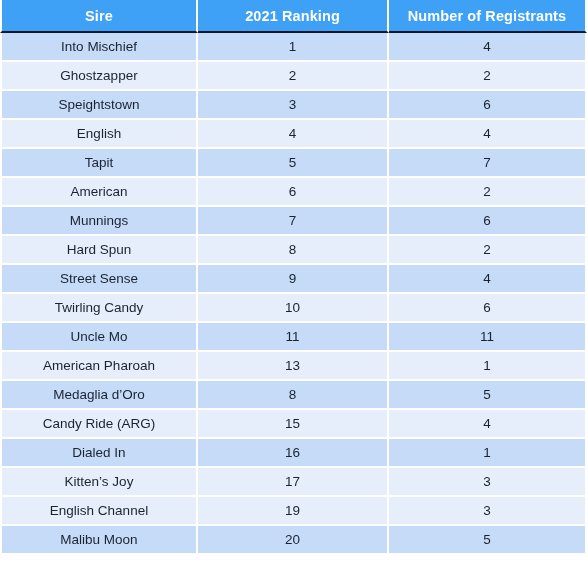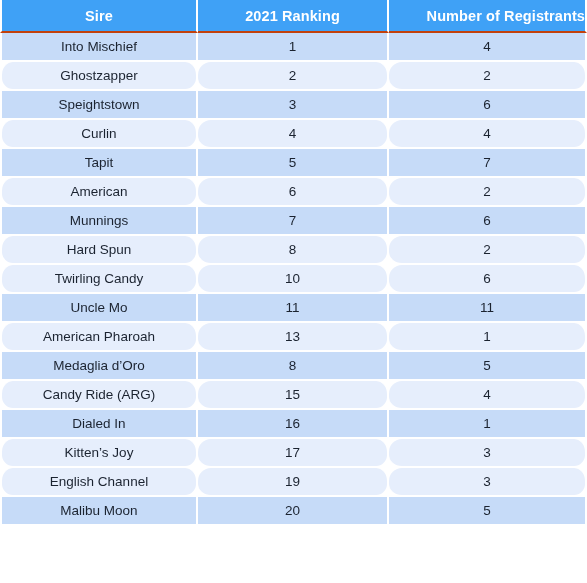--- a/index.html
+++ b/index.html
@@ -30,46 +30,46 @@
   
   thead th {
     background: #3fa1f6;
     color: #ffffff;
     font-size: 14.5px;
     font-weight: bold;
     text-align: center;
     height: 31px;
     padding: 0;
     border-right: 2px solid #ffffff;
-    border-bottom: 2px solid #c2410c;
+    border-bottom: 2px solid #0f172a;
     letter-spacing: 0.1px;
     white-space: nowrap;
     vertical-align: middle;
   }
   thead th:first-child { border-left: 2px solid #ffffff; }
-  thead th:last-child  { border-right: 2px solid #ffffff; text-align: right; }
+  thead th:last-child  { border-right: 2px solid #ffffff; }
 
   
   tbody td {
     height: 27px;
     padding: 0;
     text-align: center;
     vertical-align: middle;
     font-size: 13.5px;
     color: #1b2330;
     border-right: 2px solid #ffffff;
     border-bottom: 2px solid #ffffff;
     white-space: nowrap;
     overflow: hidden;
   }
   tbody td:first-child { border-left: 2px solid #ffffff; }
   tbody td:last-child  { border-right: 2px solid #ffffff; }
 
   tbody tr.row-dark  td { background: #c6dbf8; }
-  tbody tr.row-light td { background: #e6eefc; border-radius: 13px; }
+  tbody tr.row-light td { background: #e6eefc; }
 </style>
 </head>
 <body>
 
 <table id="sire-table">
   <colgroup>
     <col class="col-sire">
     <col class="col-rank">
     <col class="col-registrants">
   </colgroup>
@@ -90,21 +90,21 @@
         <td>Ghostzapper</td>
         <td>2</td>
         <td>2</td>
       </tr>
       <tr class="row-dark">
         <td>Speightstown</td>
         <td>3</td>
         <td>6</td>
       </tr>
       <tr class="row-light">
-        <td>Curlin</td>
+        <td>English</td>
         <td>4</td>
         <td>4</td>
       </tr>
       <tr class="row-dark">
         <td>Tapit</td>
         <td>5</td>
         <td>7</td>
       </tr>
       <tr class="row-light">
         <td>American</td>
@@ -113,20 +113,25 @@
       </tr>
       <tr class="row-dark">
         <td>Munnings</td>
         <td>7</td>
         <td>6</td>
       </tr>
       <tr class="row-light">
         <td>Hard Spun</td>
         <td>8</td>
         <td>2</td>
+      </tr>
+      <tr class="row-dark">
+        <td>Street Sense</td>
+        <td>9</td>
+        <td>4</td>
       </tr>
       <tr class="row-light">
         <td>Twirling Candy</td>
         <td>10</td>
         <td>6</td>
       </tr>
       <tr class="row-dark">
         <td>Uncle Mo</td>
         <td>11</td>
         <td>11</td>

